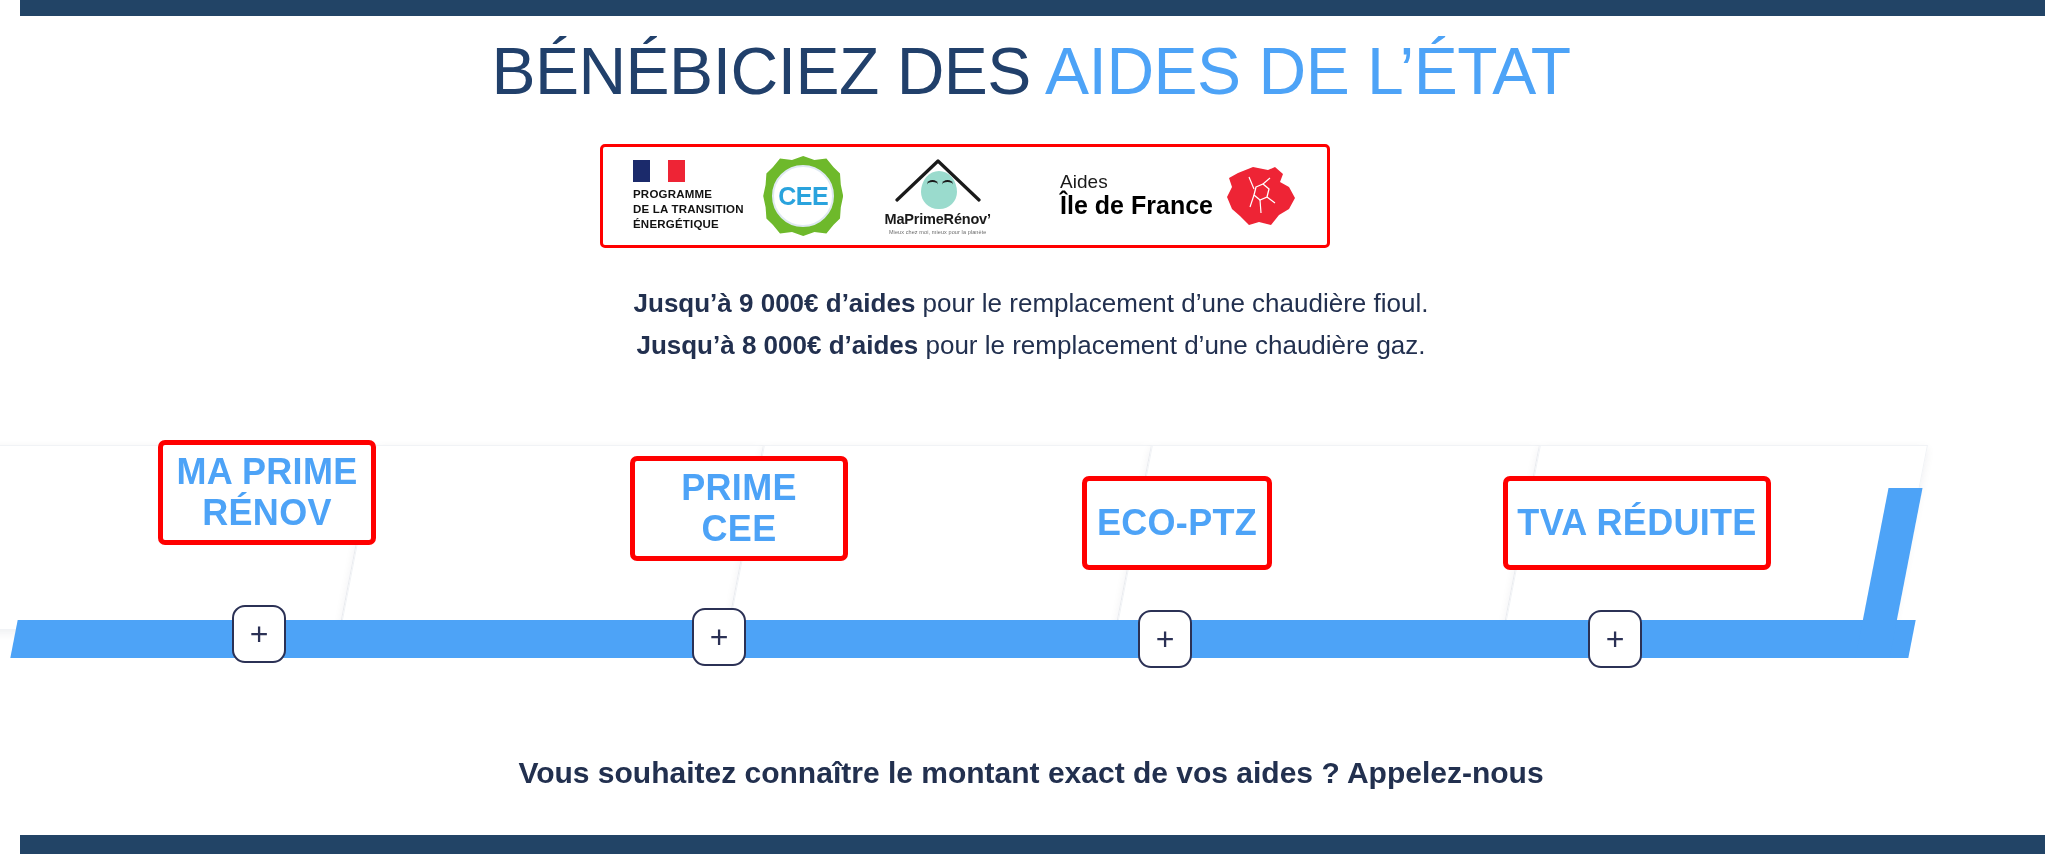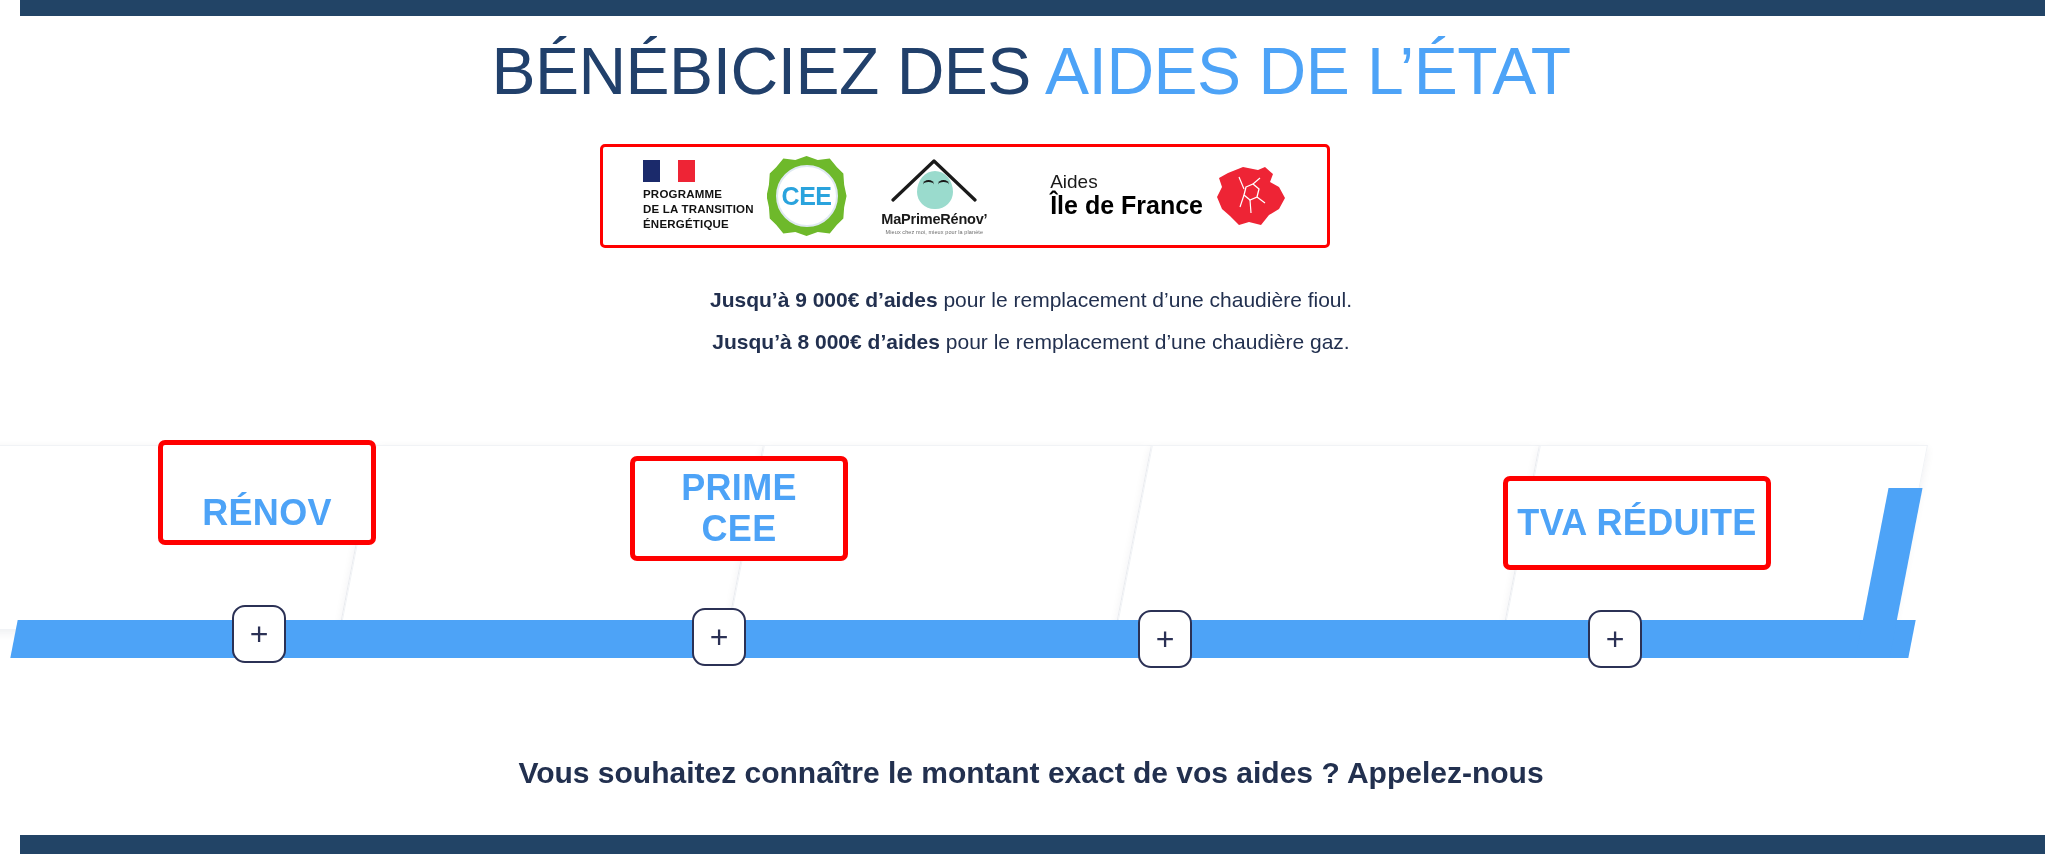--- a/index.html
+++ b/index.html
@@ -50,21 +50,21 @@
     left: 600px;
     width: 730px;
     height: 104px;
     border: 3px solid #ff0000;
     border-radius: 5px;
     background: #ffffff;
     box-sizing: border-box;
     display: flex;
     align-items: center;
     justify-content: space-between;
-    padding: 0 40px;
+    padding: 0 30px;
   }
   .logo { display: flex; align-items: center; }
 
   
   .logo-pte { flex-direction: column; align-items: flex-start; }
   .flag { display: flex; width: 52px; height: 22px; margin-bottom: 5px; }
   .flag i { display: block; width: 33.33%; height: 100%; }
   .flag .b { background: #1b2a6b; }
   .flag .w { background: #ffffff; }
   .flag .r { background: #ee2435; }
@@ -133,21 +133,21 @@
   .idf-small { font-size: 19px; color: #1a1a1a; line-height: 1.05; }
   .idf-big {
     font-size: 25px; font-weight: 700; color: #000000;
     line-height: 1.1; white-space: nowrap;
   }
   .idf-map { width: 74px; height: 62px; }
 
   
   .subline {
     position: absolute; left: 0; width: 2062px; text-align: center;
-    font-size: 21px; color: #22304f; white-space: nowrap;
+    font-size: 26px; color: #22304f; white-space: nowrap;
   }
   .subline.one { top: 288px; }
   .subline.two { top: 330px; }
   .subline b { font-weight: 700; }
 
   
   .banner { position: absolute; left: 0; top: 445px; width: 2062px; height: 225px; }
 
   .panel-row {
     position: absolute; left: -30px; top: 0;
@@ -294,30 +294,35 @@
     <div class="panel"></div>
     <div class="panel"></div>
     <div class="panel"></div>
   </div>
 
   <div class="blue-bar"></div>
   <div class="blue-tail"></div>
 
   <div class="chip c0">
     <div>
-      <br>
+      <span>MA PRIME</span><br>
       <span>RÉNOV</span>
     </div>
   </div>
   <div class="chip c1">
     <div>
       <span>PRIME</span><br>
       <span>CEE</span>
     </div>
   </div>
+  <div class="chip c2">
+    <div>
+      <span>ECO-PTZ</span>
+    </div>
+  </div>
   <div class="chip c3">
     <div>
       <span>TVA RÉDUITE</span>
     </div>
   </div>
 
   <div class="plus p0">
     <span>+</span>
   </div>
   <div class="plus p1">

